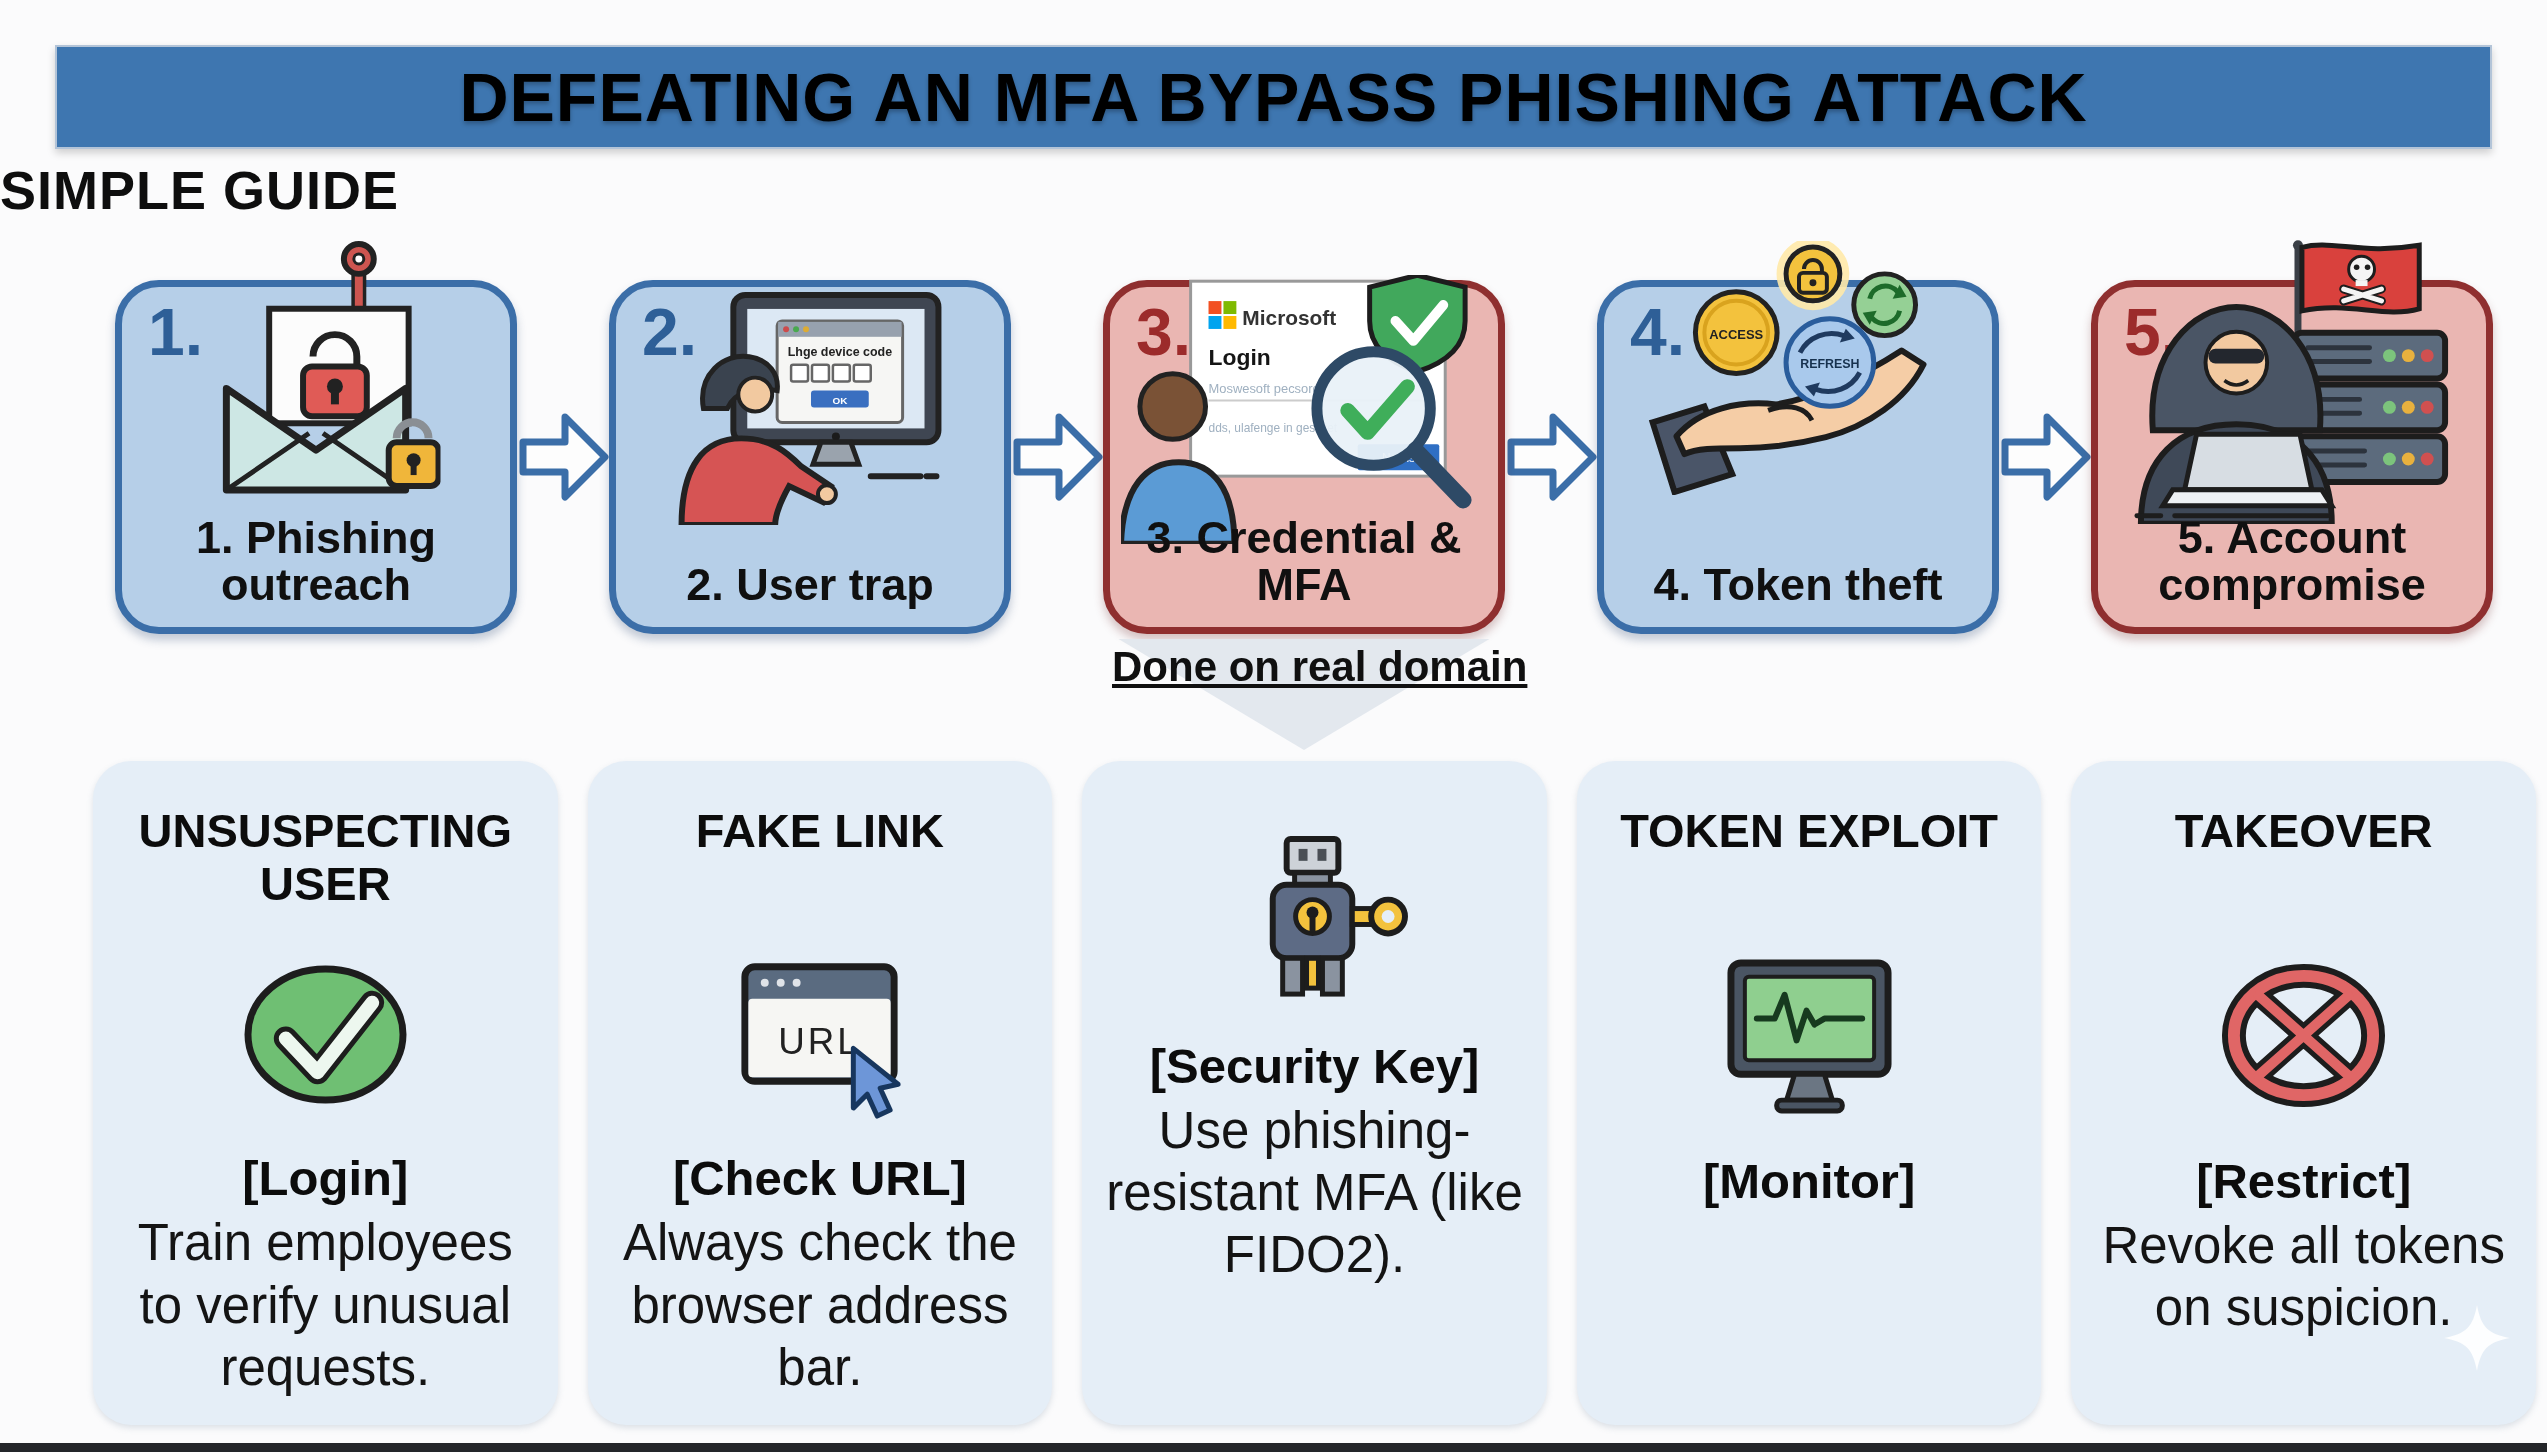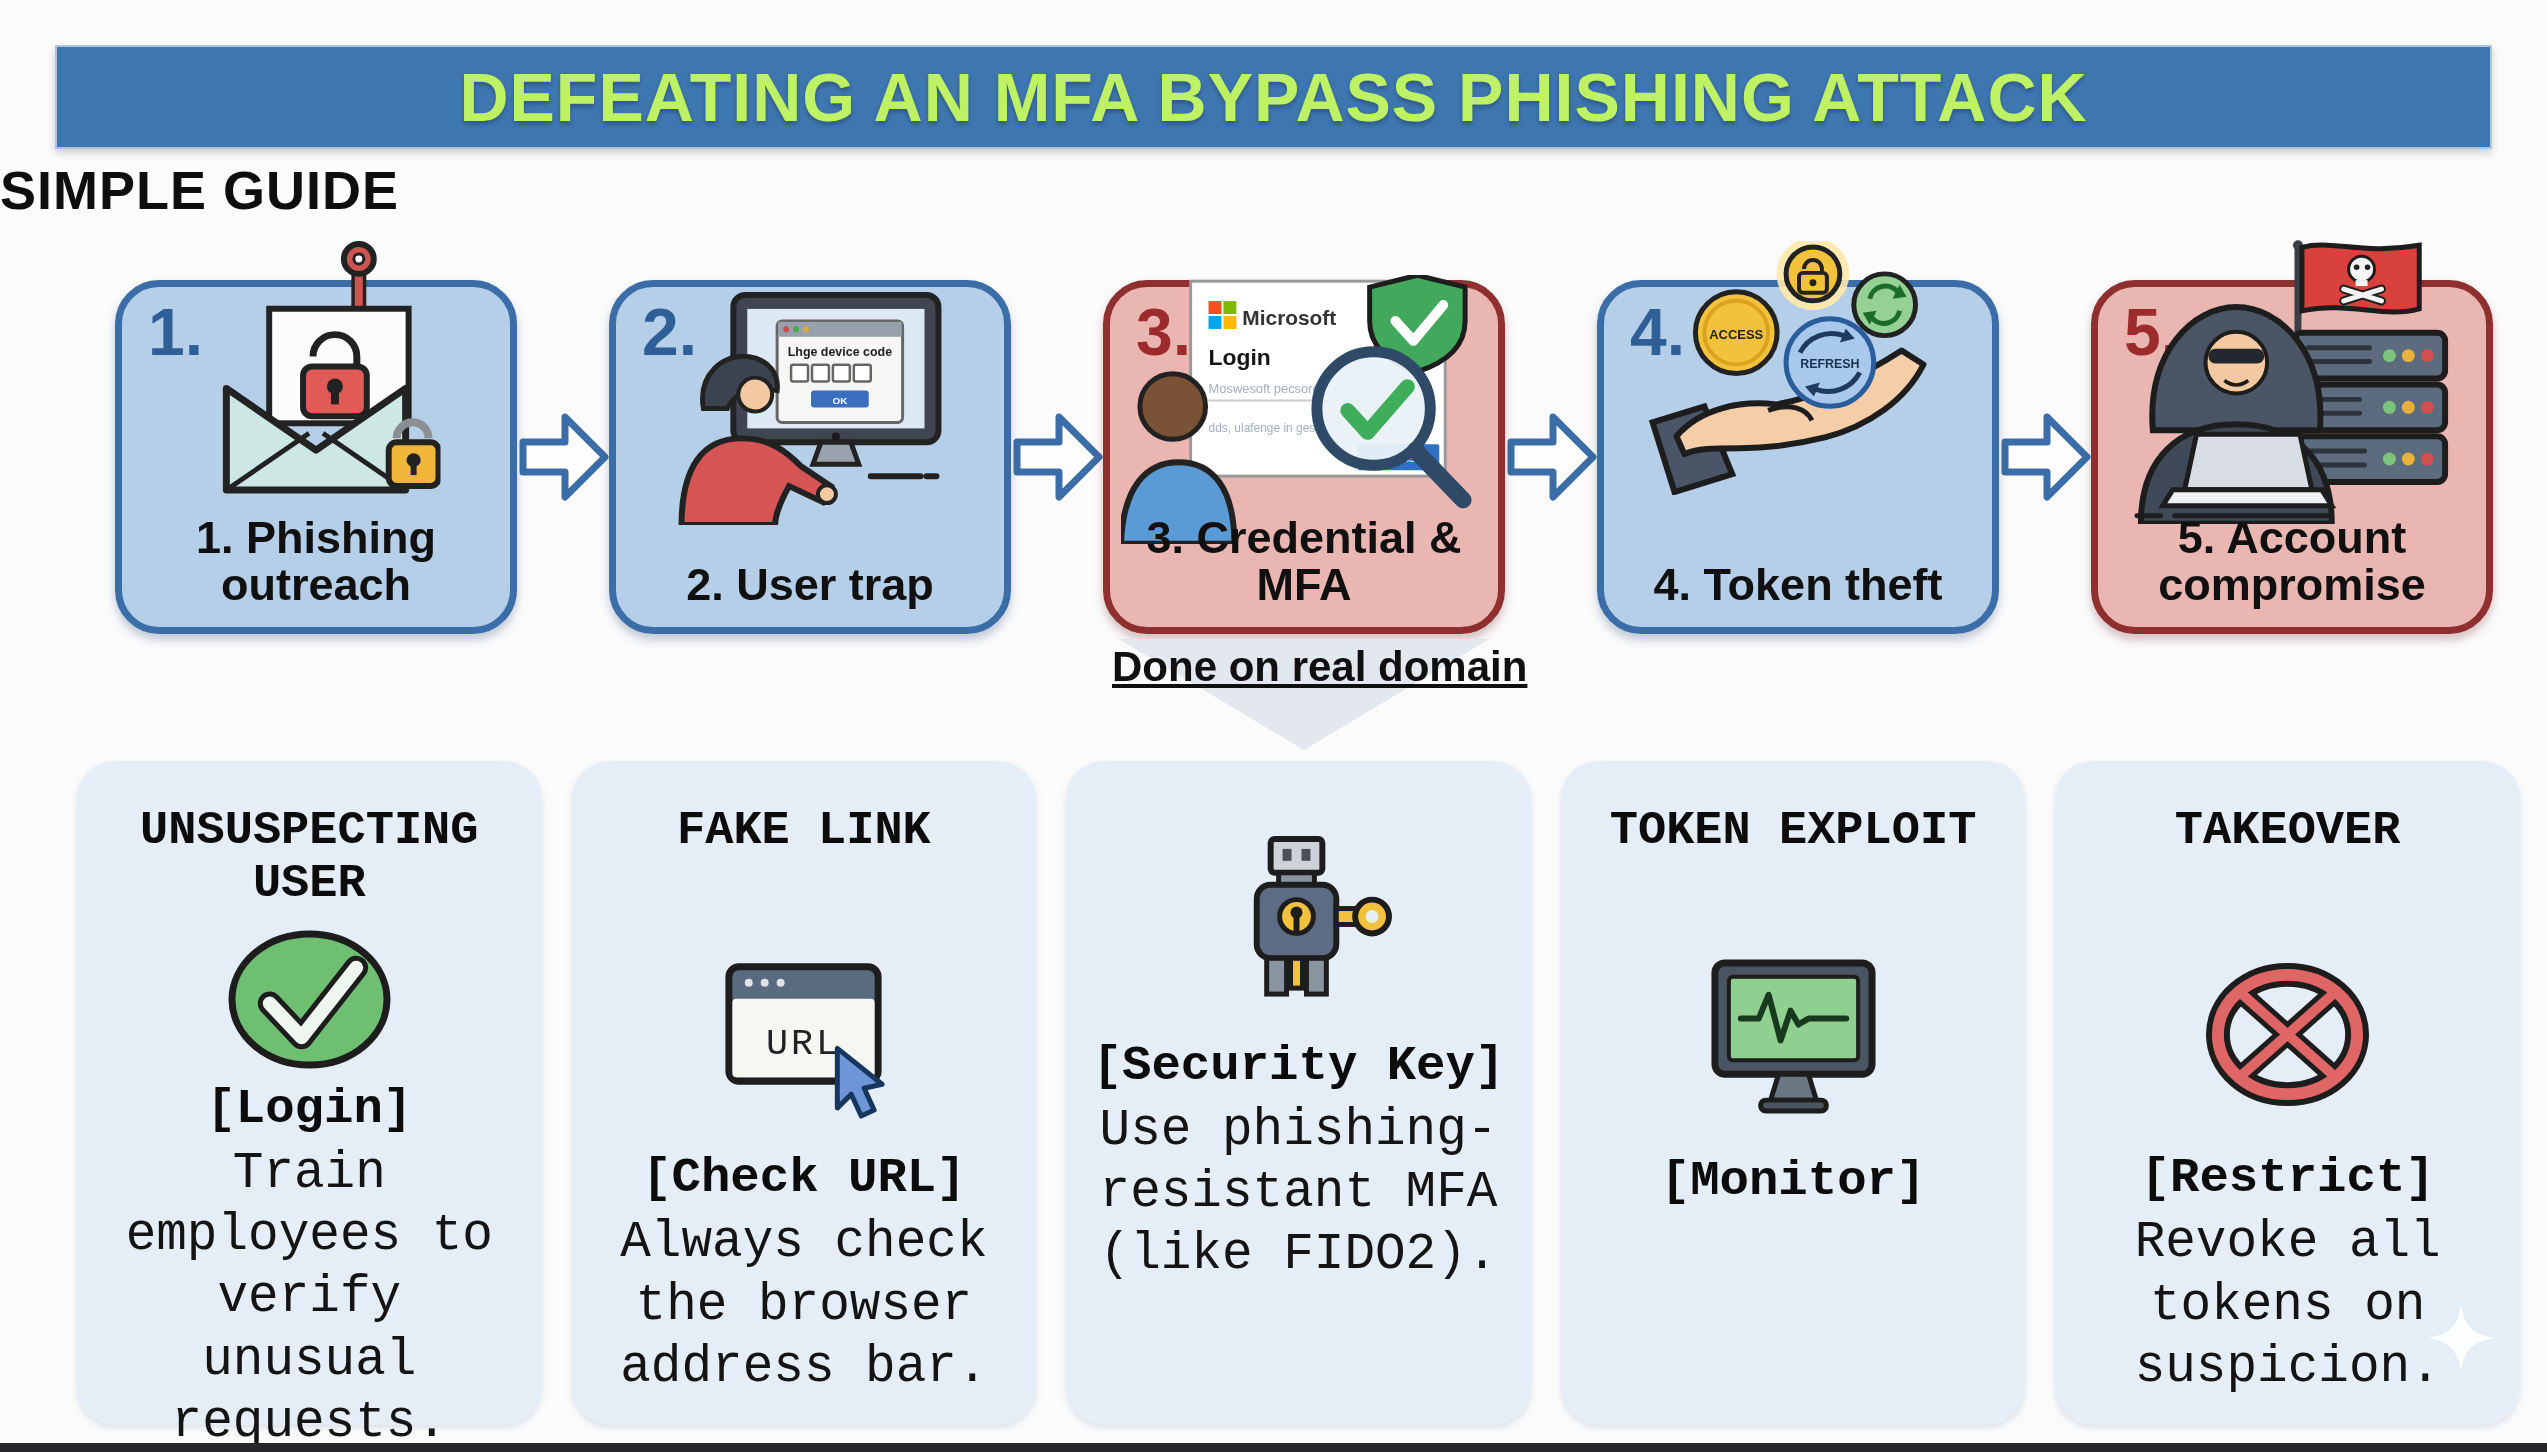--- a/index.html
+++ b/index.html
@@ -3,21 +3,21 @@
 <meta charset="utf-8">
 <style>
   html,body{margin:0;padding:0;background:#ffffff;}
   .canvas{position:relative;width:2547px;height:1453px;background:#fbfbfc;
     font-family:"Liberation Sans","DejaVu Sans",sans-serif;overflow:hidden;}
 
   
   .title-bar{position:absolute;left:55px;right:55px;top:45px;height:100px;background:#3e76b0;
     border:2px solid #b3c4d8;box-shadow:0 4px 8px rgba(0,0,0,.18);
     display:flex;align-items:center;justify-content:center;}
-  .title-bar .t{color:#bef264;font-weight:800;font-size:68px;letter-spacing:1px;
+  .title-bar .t{color:#000000;font-weight:800;font-size:68px;letter-spacing:1px;
     text-shadow:0 3px 4px rgba(0,0,0,.25);white-space:nowrap;}
   .subtitle{position:absolute;top:159px;left:0;width:100%;
     font-size:54px;font-weight:800;color:#0e0e0e;letter-spacing:1px;}
 
   
   .steps-row{position:absolute;left:115px;top:280px;width:2368px;height:354px;display:flex;}
   .step-box{position:relative;width:388px;flex:none;border-radius:44px;border:7px solid;}
   .step-box.blue{background:#b6cfe8;border-color:#3b6ea8;box-shadow:0 6px 10px rgba(40,70,110,.28);}
   .step-box.red{background:#eab6b2;border-color:#8f2f2f;box-shadow:0 6px 10px rgba(110,40,40,.28);}
   .step-num{position:absolute;top:12px;left:26px;font-size:66px;font-weight:800;line-height:1;}
@@ -28,21 +28,21 @@
   .step-icon{position:absolute;left:50%;transform:translateX(-50%);}
   .arrow-cell{flex:1;display:flex;align-items:center;justify-content:center;}
 
   
   .callout{position:absolute;left:1112px;top:639px;width:384px;text-align:center;}
   .callout svg{position:absolute;left:50%;transform:translateX(-50%);top:0;}
   .callout .c{position:relative;display:inline-block;margin-top:4px;
     font-size:42px;font-weight:600;color:#101010;white-space:nowrap;text-decoration:underline;}
 
   
-  .panels-row{position:absolute;left:77px;top:761px;width:2443px;height:664px;display:flex;gap:30px;font-family:Liberation Mono, monospace;}
+  .panels-row{position:absolute;left:93px;top:761px;width:2443px;height:664px;display:flex;gap:30px;}
   .panel{flex:1;background:#e5eef7;border-radius:38px;padding:44px 22px 26px;
     display:flex;flex-direction:column;align-items:center;position:relative;
     box-shadow:0 3px 6px rgba(110,130,155,.22);}
   .panel-heading{font-size:47px;font-weight:800;color:#0c0c0c;text-align:center;
     line-height:1.12;min-height:115px;}
   .panel-iconwrap{height:231px;display:flex;align-items:center;justify-content:flex-start;}
   .panel-tag{font-size:49px;font-weight:800;color:#0c0c0c;margin-top:2px;}
   .panel-body{font-size:51px;font-weight:400;color:#141414;text-align:center;
     line-height:1.22;margin-top:6px;}
   .sparkle{position:absolute;right:24px;bottom:52px;}

